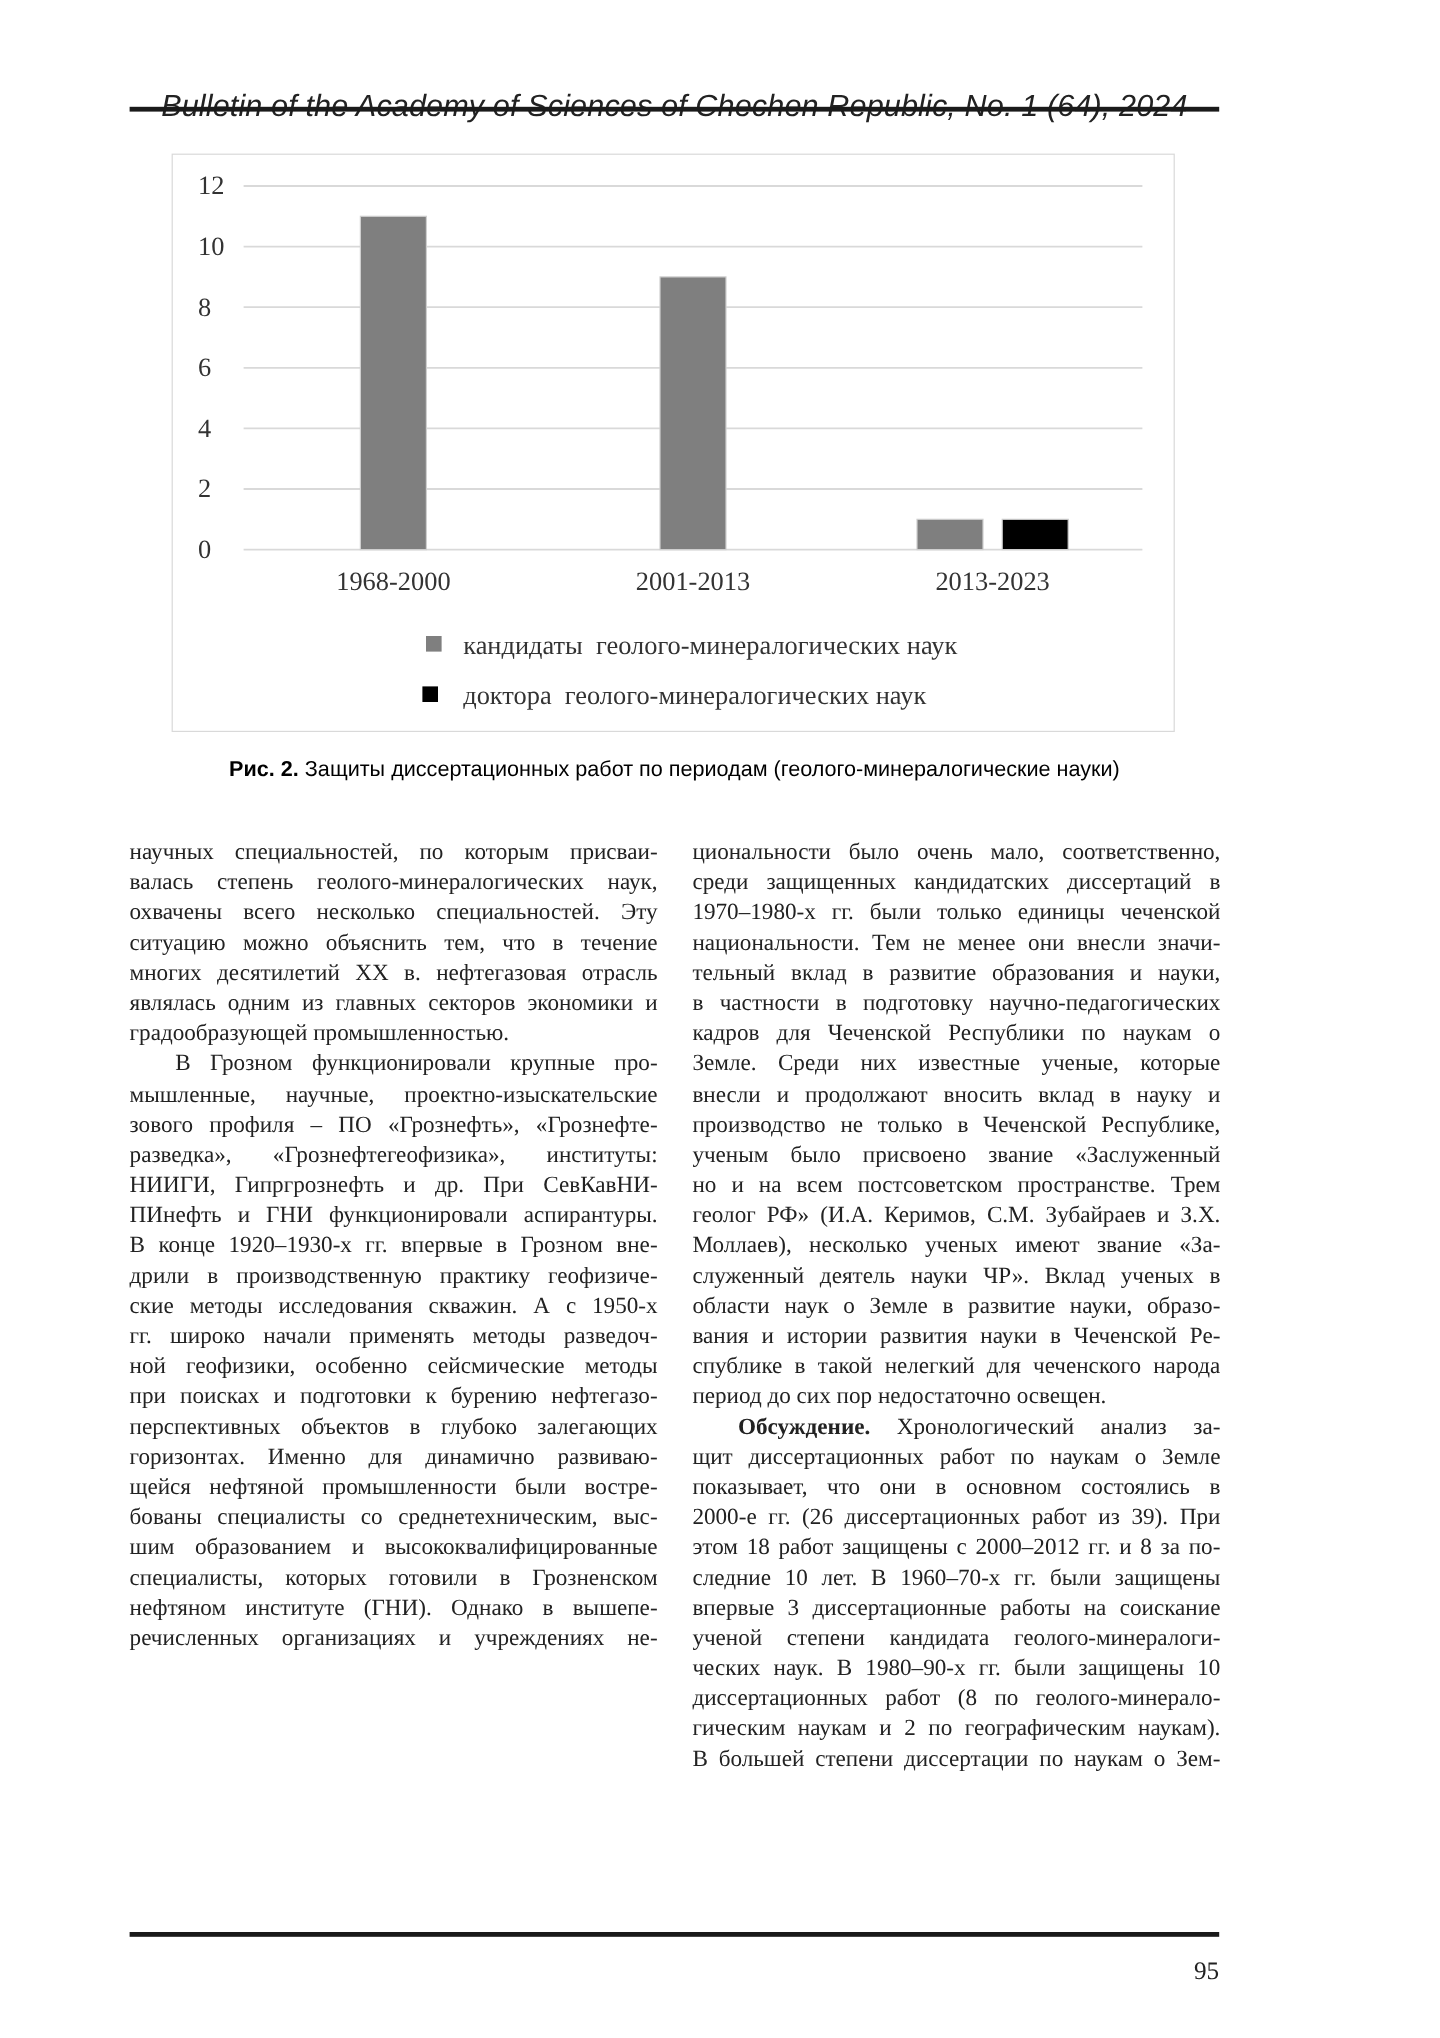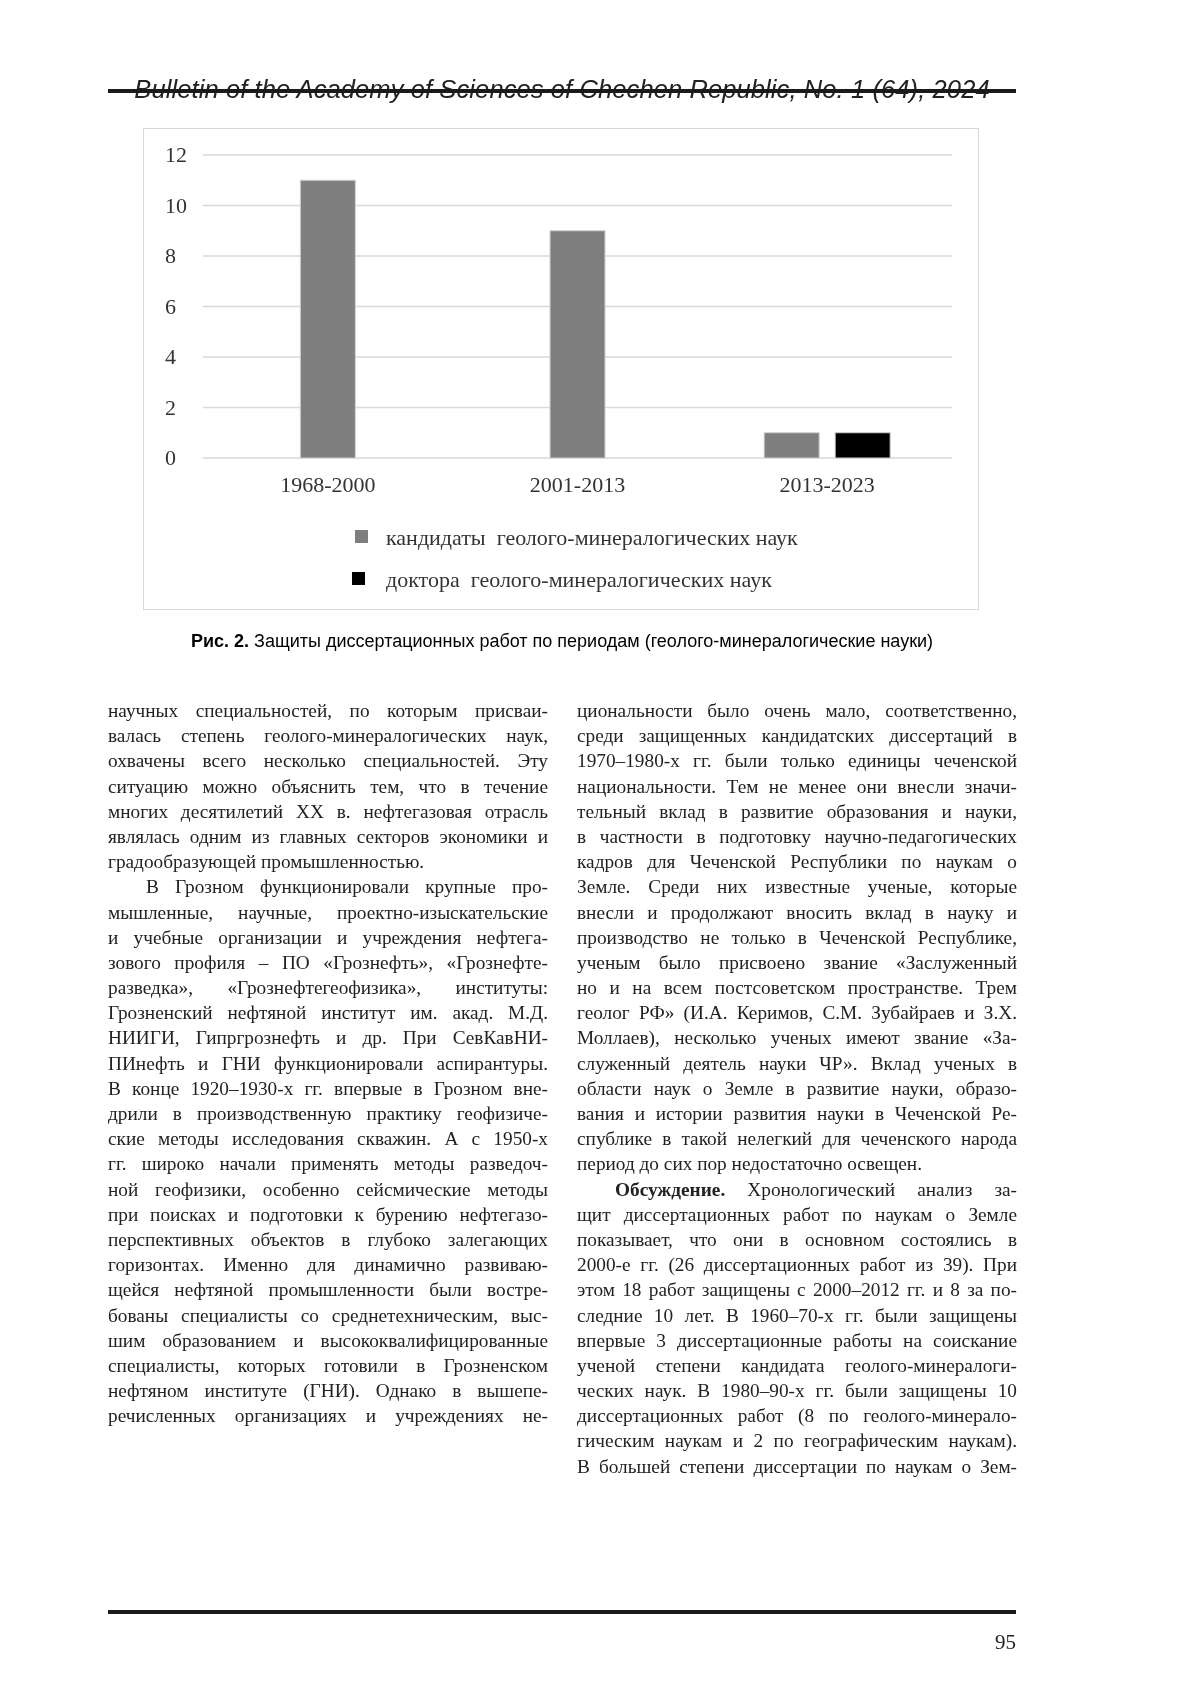--- a/index.html
+++ b/index.html
@@ -71,24 +71,22 @@
 <div class="col col-left" id="left-col">
     <span class="line"><span>научных специальностей, по которым присваи-</span></span>
     <span class="line"><span>валась степень геолого-минералогических наук,</span></span>
     <span class="line"><span>охвачены всего несколько специальностей. Эту</span></span>
     <span class="line"><span>ситуацию можно объяснить тем, что в течение</span></span>
     <span class="line"><span>многих десятилетий XX в. нефтегазовая отрасль</span></span>
     <span class="line"><span>являлась одним из главных секторов экономики и</span></span>
     <span class="line last"><span>градообразующей промышленностью.</span></span>
     <span class="line indent"><span>В Грозном функционировали крупные про-</span></span>
     <span class="line"><span>мышленные, научные, проектно-изыскательские</span></span>
-    <span class="line"><span>и учебные организации и учреждения нефтега-</span></span>
     <span class="line"><span>зового профиля – ПО «Грознефть», «Грознефте-</span></span>
     <span class="line"><span>разведка», «Грознефтегеофизика», институты:</span></span>
-    <span class="line"><span>Грозненский нефтяной институт им. акад. М.Д.</span></span>
     <span class="line"><span>НИИГИ, Гипргрознефть и др. При СевКавНИ-</span></span>
     <span class="line"><span>ПИнефть и ГНИ функционировали аспирантуры.</span></span>
     <span class="line"><span>В конце 1920–1930-х гг. впервые в Грозном вне-</span></span>
     <span class="line"><span>дрили в производственную практику геофизиче-</span></span>
     <span class="line"><span>ские методы исследования скважин. А с 1950-х</span></span>
     <span class="line"><span>гг. широко начали применять методы разведоч-</span></span>
     <span class="line"><span>ной геофизики, особенно сейсмические методы</span></span>
     <span class="line"><span>при поисках и подготовки к бурению нефтегазо-</span></span>
     <span class="line"><span>перспективных объектов в глубоко залегающих</span></span>
     <span class="line"><span>горизонтах. Именно для динамично развиваю-</span></span>

